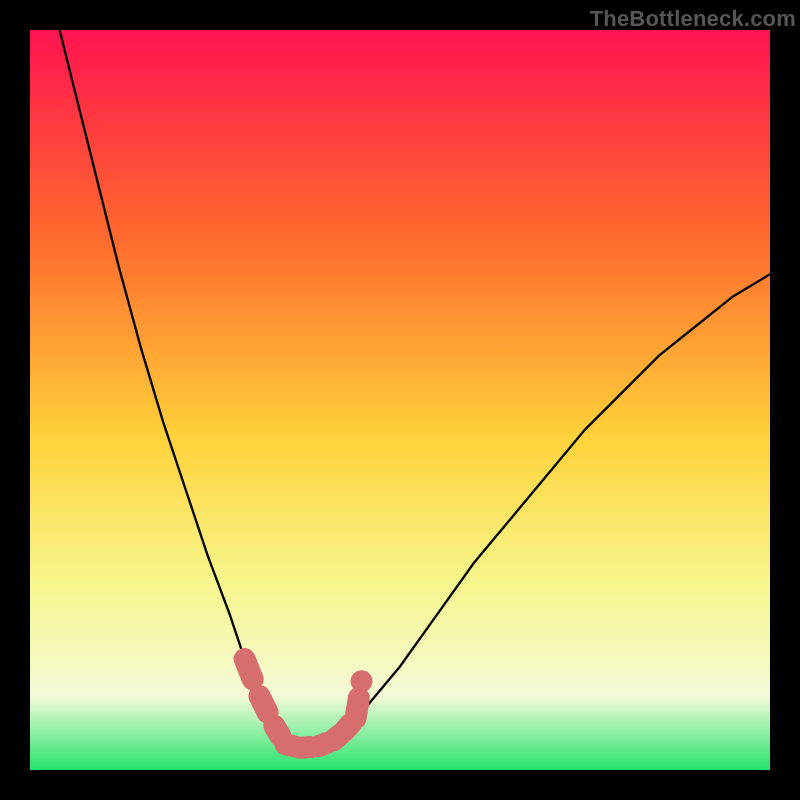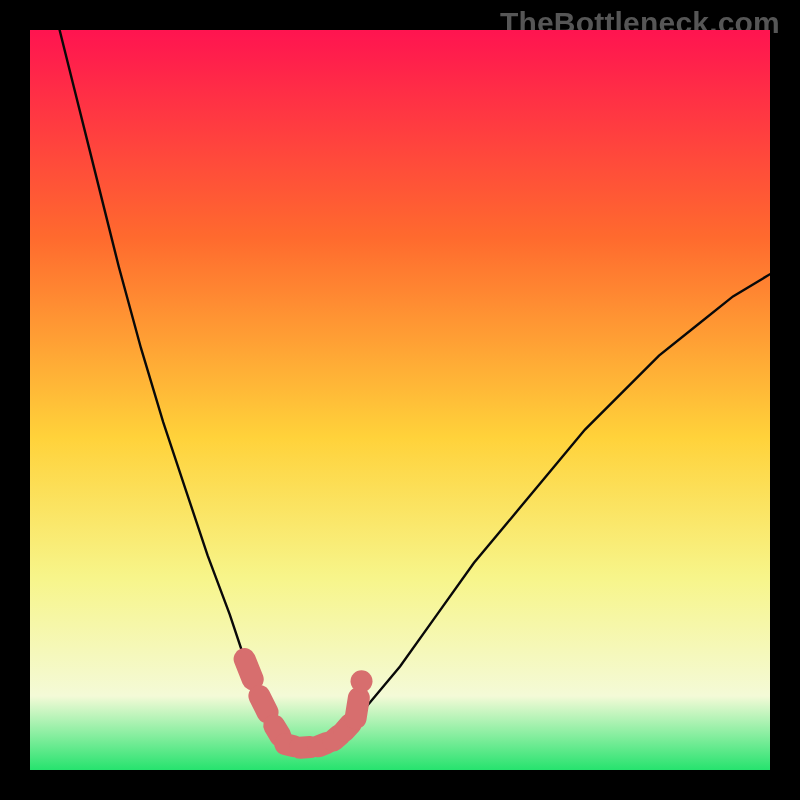--- a/index.html
+++ b/index.html
@@ -6,23 +6,23 @@
   html, body { width: 800px; height: 800px; overflow: hidden; background: #000; }
   .frame {
     position: relative;
     width: 800px;
     height: 800px;
     background: #000;
   }
   .watermark {
     position: absolute;
     top: 6px;
-    right: 20px;
+    right: 4px;
     font-family: Arial, Helvetica, sans-serif;
-    font-size: 30px;
+    font-size: 22px;
     font-weight: 600;
     color: #565656;
     letter-spacing: 0.2px;
   }
   .plot-area {
     position: absolute;
     left: 30px;
     top: 30px;
     width: 740px;
     height: 740px;

